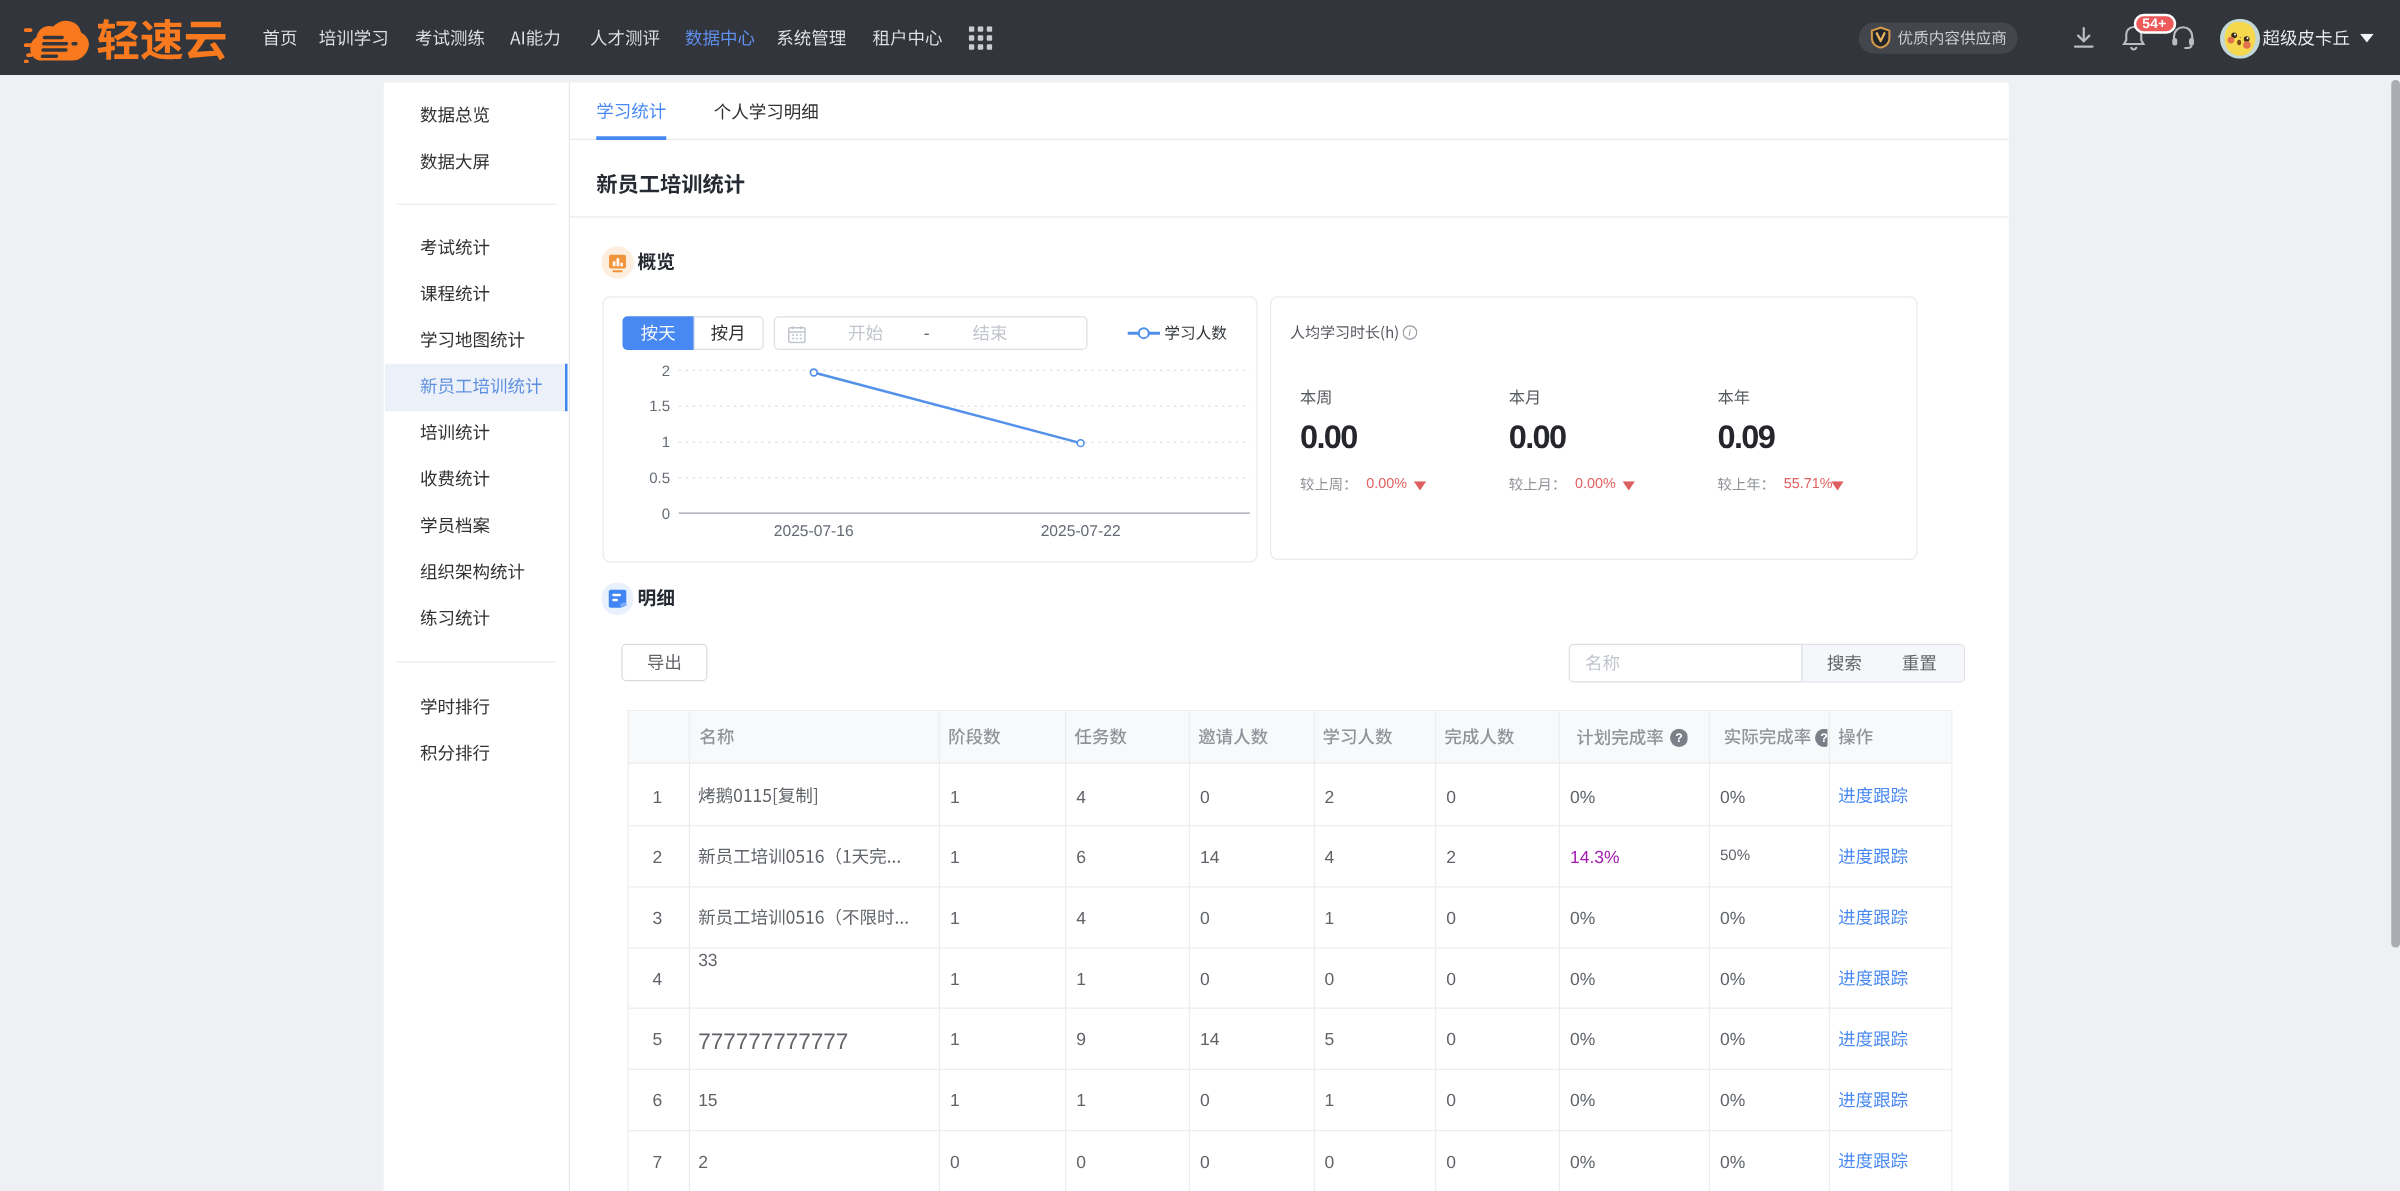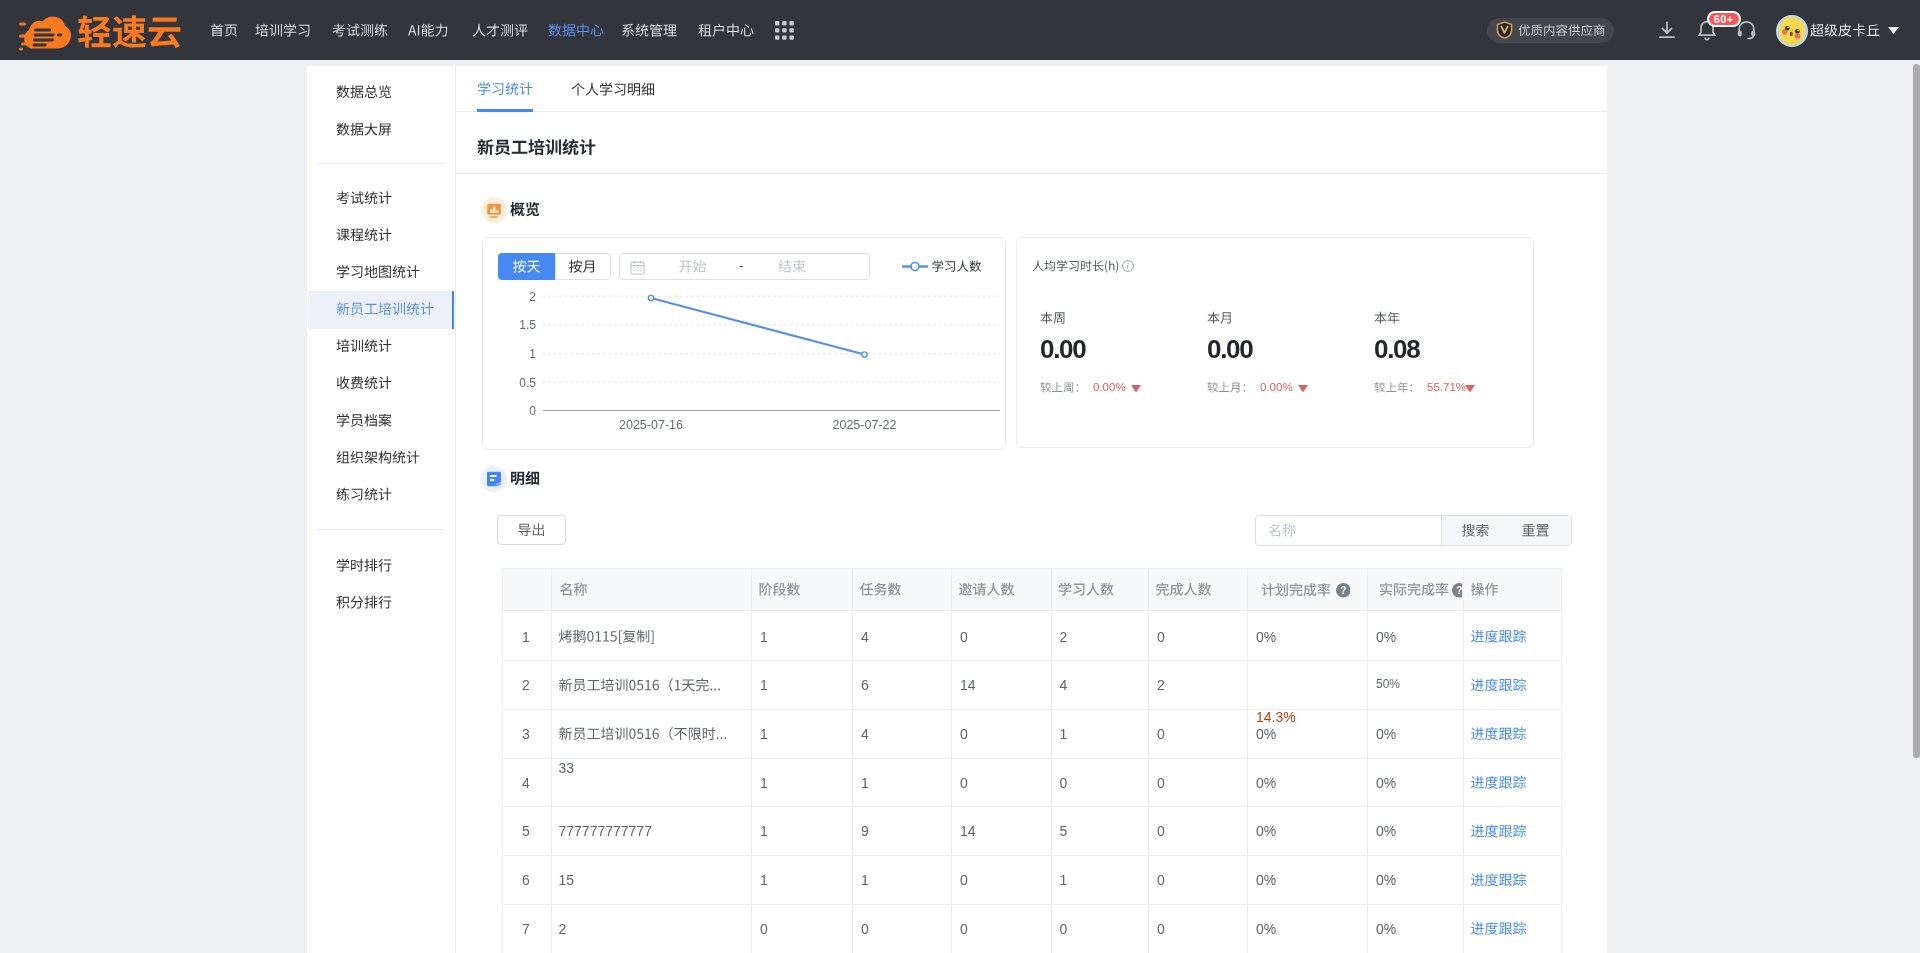--- a/index.html
+++ b/index.html
@@ -53,21 +53,21 @@
 <path d="M10 2.5V12.5"></path>
     <path d="M5.5 8.5 10 13 14.5 8.5"></path>
     <path d="M3 17.2H17"></path>
 </svg>
 
 <svg class="abs" style="left:1697px;top:19px" width="20" height="22" viewBox="0 0 20 22" fill="none" stroke="#b9bcc1" stroke-width="1.7" stroke-linecap="round">
 <path d="M10 2.6c-3.6 0-6 2.7-6 6v4.6l-1.8 3h15.6l-1.8-3V8.6c0-3.3-2.4-6-6-6z"></path>
 <path d="M8 19.2c.4.9 1.1 1.4 2 1.4s1.6-.5 2-1.4"></path>
 </svg>
 
-<div class="abs" style="left:1706.5px;top:11px;width:34px;height:16px;background:#ee5a5a;border:2px solid #fff;border-radius:10px;color:#fff;font-size:11px;font-weight:bold;line-height:12.5px;text-align:center;z-index:5;letter-spacing:0.3px">60+</div>
+<div class="abs" style="left:1706.5px;top:11px;width:34px;height:16px;background:#ee5a5a;border:2px solid #fff;border-radius:10px;color:#fff;font-size:11px;font-weight:bold;line-height:12.5px;text-align:center;z-index:5;letter-spacing:0.3px">54+</div>
 
 <svg class="abs" style="left:1736px;top:19px" width="21" height="21" viewBox="0 0 21 21" fill="none" stroke="#b9bcc1" stroke-width="1.7" stroke-linecap="round">
 <path d="M3.2 12.2V10c0-4 3.2-7.2 7.3-7.2S17.8 6 17.8 10v2.2"></path>
 <rect x="1.8" y="11.4" width="4" height="6" rx="2" fill="#b9bcc1" stroke="none"></rect>
 <rect x="15.2" y="11.4" width="4" height="6" rx="2" fill="#b9bcc1" stroke="none"></rect>
 <path d="M17.2 16.8c0 1.8-1.6 2.6-3.4 2.6h-1.6"></path>
 </svg>
 
 <svg class="abs" style="left:1776px;top:14.5px" width="32" height="32" viewBox="0 0 32 32">
 <circle cx="16" cy="16" r="16" fill="#c3d8d6"></circle>
@@ -154,21 +154,21 @@
 </svg>
 
 <div class="abs" style="left:1016px;top:237px;width:518px;height:211px;background:#fff;border:1px solid #e9ebee;border-radius:6px"></div>
 
 <svg class="abs" style="left:1121.5px;top:260px" width="12" height="12" viewBox="0 0 12 12">
 <circle cx="6" cy="6" r="5.4" fill="none" stroke="#9a9ea6" stroke-width="1"></circle>
 <path d="M6.8 3.4 5.9 3.4 5.7 4.3 6.6 4.3Z M6.4 5 5.5 5 4.9 8.6 5.8 8.6Z" fill="#9a9ea6"></path>
 </svg>
 <div class="abs" style="left:1040px;top:334px;width:300px;height:34px;font-size:26px;font-weight:bold;color:#24262b;letter-spacing:-1.3px">0.00</div>
 <div class="abs" style="left:1207px;top:334px;width:300px;height:34px;font-size:26px;font-weight:bold;color:#24262b;letter-spacing:-1.3px">0.00</div>
-<div class="abs" style="left:1374px;top:334px;width:300px;height:34px;font-size:26px;font-weight:bold;color:#24262b;letter-spacing:-1.3px">0.08</div>
+<div class="abs" style="left:1374px;top:334px;width:300px;height:34px;font-size:26px;font-weight:bold;color:#24262b;letter-spacing:-1.3px">0.09</div>
 <div class="abs" style="left:1093px;top:381px;font-size:11.5px;color:#e26060">0.00%</div>
 <div class="abs" style="left:1260px;top:381px;font-size:11.5px;color:#e26060">0.00%</div>
 <div class="abs" style="left:1427px;top:381px;font-size:11.5px;color:#e26060">55.71%</div>
 <svg class="abs" style="left:1131px;top:385px" width="10" height="7.4" viewBox="0 0 10 7.4">
     <path d="M0 0H10L5 7.4Z" fill="#dd5f5f"></path>
   </svg>
 <svg class="abs" style="left:1298px;top:385px" width="10" height="7.4" viewBox="0 0 10 7.4">
     <path d="M0 0H10L5 7.4Z" fill="#dd5f5f"></path>
   </svg>
 <svg class="abs" style="left:1465px;top:385px" width="10" height="7.4" viewBox="0 0 10 7.4">
@@ -217,41 +217,41 @@
 <div class="abs" style="left:1059.5px;top:628.5px;font-size:14px;color:#5f6368;">2</div>
 <div class="abs" style="left:1157px;top:628.5px;font-size:14px;color:#5f6368;">0</div>
 <div class="abs" style="left:1256px;top:628.5px;font-size:14px;color:#5f6368;">0%</div>
 <div class="abs" style="left:1376px;top:628.5px;font-size:14px;color:#5f6368;">0%</div>
 <div class="abs" style="left:502px;top:677.2px;width:48px;text-align:center;font-size:14px;color:#5f6368;">2</div>
 <div class="abs" style="left:760px;top:677.2px;font-size:14px;color:#5f6368;">1</div>
 <div class="abs" style="left:861px;top:677.2px;font-size:14px;color:#5f6368;">6</div>
 <div class="abs" style="left:960px;top:677.2px;font-size:14px;color:#5f6368;">14</div>
 <div class="abs" style="left:1059.5px;top:677.2px;font-size:14px;color:#5f6368;">4</div>
 <div class="abs" style="left:1157px;top:677.2px;font-size:14px;color:#5f6368;">2</div>
-<div class="abs" style="left:1256px;top:677.2px;font-size:14px;color:#c2410c;margin-top:32px;">14.3%</div>
+<div class="abs" style="left:1256px;top:677.2px;font-size:14px;color:#a21caf;">14.3%</div>
 <div class="abs" style="left:1376px;top:677.2px;font-size:12px;color:#5f6368;">50%</div>
 <div class="abs" style="left:502px;top:725.9px;width:48px;text-align:center;font-size:14px;color:#5f6368;">3</div>
 <div class="abs" style="left:760px;top:725.9px;font-size:14px;color:#5f6368;">1</div>
 <div class="abs" style="left:861px;top:725.9px;font-size:14px;color:#5f6368;">4</div>
 <div class="abs" style="left:960px;top:725.9px;font-size:14px;color:#5f6368;">0</div>
 <div class="abs" style="left:1059.5px;top:725.9px;font-size:14px;color:#5f6368;">1</div>
 <div class="abs" style="left:1157px;top:725.9px;font-size:14px;color:#5f6368;">0</div>
 <div class="abs" style="left:1256px;top:725.9px;font-size:14px;color:#5f6368;">0%</div>
 <div class="abs" style="left:1376px;top:725.9px;font-size:14px;color:#5f6368;">0%</div>
 <div class="abs" style="left:502px;top:774.6px;width:48px;text-align:center;font-size:14px;color:#5f6368;">4</div>
 <div class="abs" style="left:558.5px;top:760px;font-size:14px;color:#5f6368;">33</div>
 <div class="abs" style="left:760px;top:774.6px;font-size:14px;color:#5f6368;">1</div>
 <div class="abs" style="left:861px;top:774.6px;font-size:14px;color:#5f6368;">1</div>
 <div class="abs" style="left:960px;top:774.6px;font-size:14px;color:#5f6368;">0</div>
 <div class="abs" style="left:1059.5px;top:774.6px;font-size:14px;color:#5f6368;">0</div>
 <div class="abs" style="left:1157px;top:774.6px;font-size:14px;color:#5f6368;">0</div>
 <div class="abs" style="left:1256px;top:774.6px;font-size:14px;color:#5f6368;">0%</div>
 <div class="abs" style="left:1376px;top:774.6px;font-size:14px;color:#5f6368;">0%</div>
 <div class="abs" style="left:502px;top:823.3px;width:48px;text-align:center;font-size:14px;color:#5f6368;">5</div>
-<div class="abs" style="left:558.5px;top:823.3px;font-size:14px;color:#5f6368;">777777777777</div>
+<div class="abs" style="left:558.5px;top:823.3px;font-size:18px;color:#5f6368;">777777777777</div>
 <div class="abs" style="left:760px;top:823.3px;font-size:14px;color:#5f6368;">1</div>
 <div class="abs" style="left:861px;top:823.3px;font-size:14px;color:#5f6368;">9</div>
 <div class="abs" style="left:960px;top:823.3px;font-size:14px;color:#5f6368;">14</div>
 <div class="abs" style="left:1059.5px;top:823.3px;font-size:14px;color:#5f6368;">5</div>
 <div class="abs" style="left:1157px;top:823.3px;font-size:14px;color:#5f6368;">0</div>
 <div class="abs" style="left:1256px;top:823.3px;font-size:14px;color:#5f6368;">0%</div>
 <div class="abs" style="left:1376px;top:823.3px;font-size:14px;color:#5f6368;">0%</div>
 <div class="abs" style="left:502px;top:872.0px;width:48px;text-align:center;font-size:14px;color:#5f6368;">6</div>
 <div class="abs" style="left:558.5px;top:872.0px;font-size:14px;color:#5f6368;">15</div>
 <div class="abs" style="left:760px;top:872.0px;font-size:14px;color:#5f6368;">1</div>

